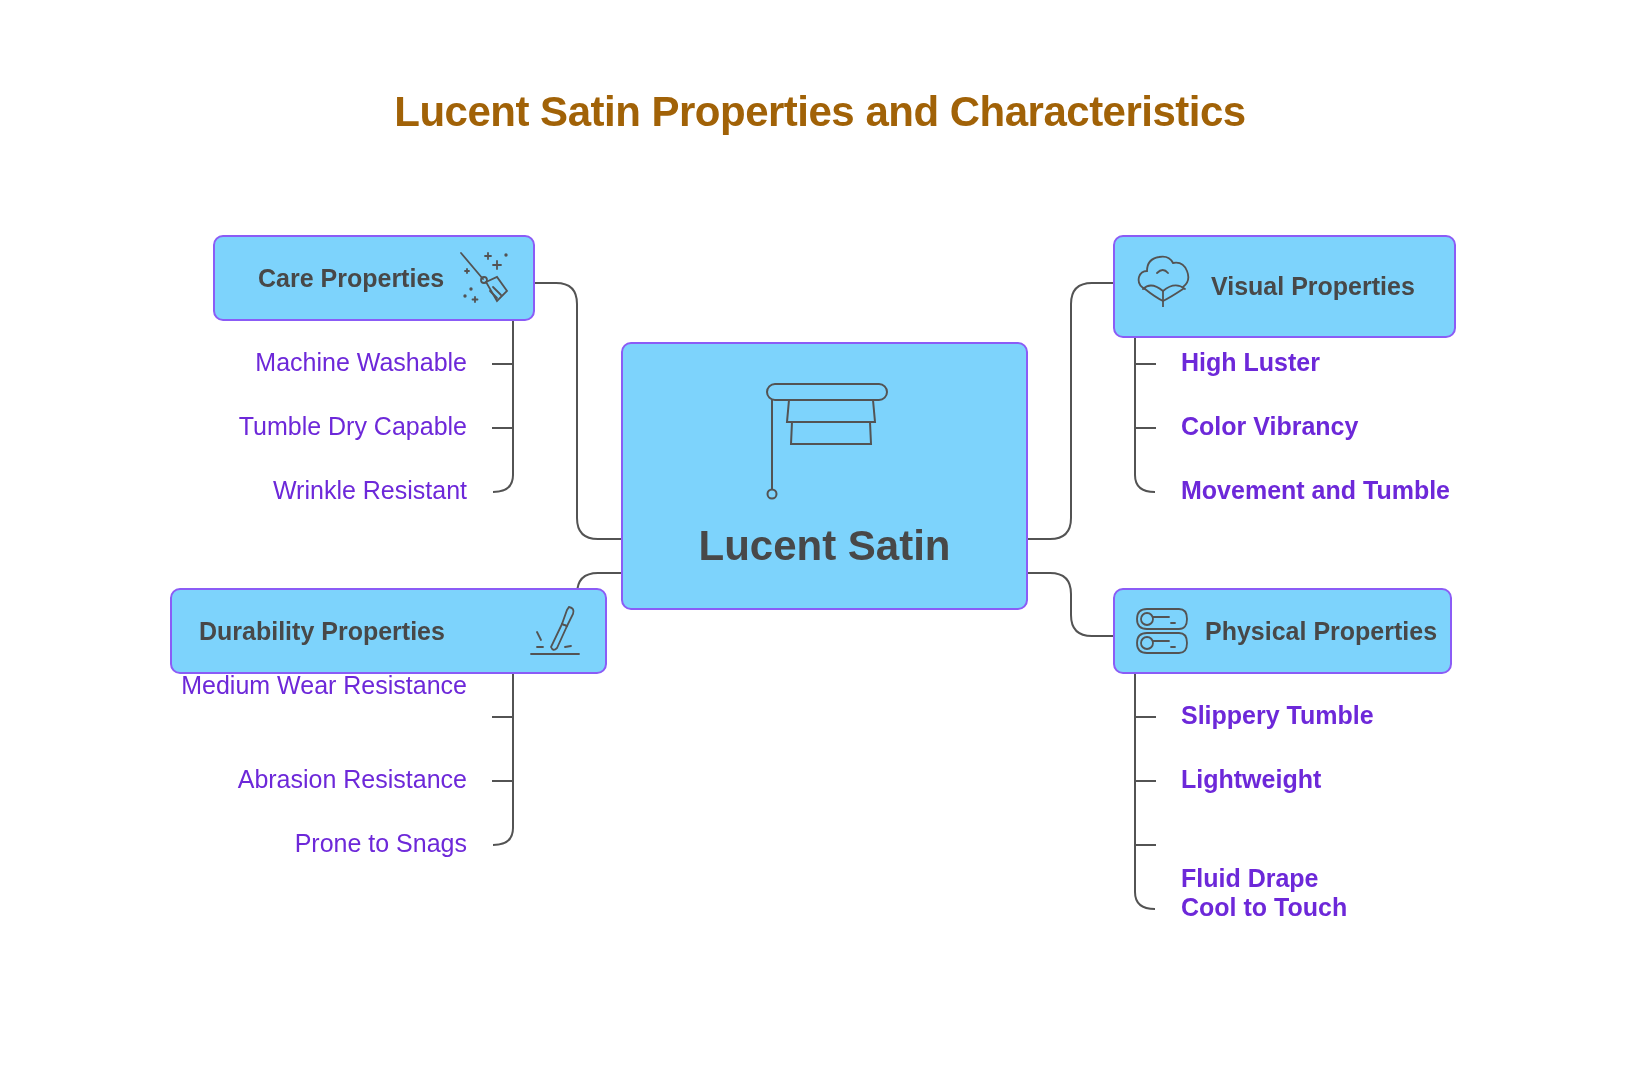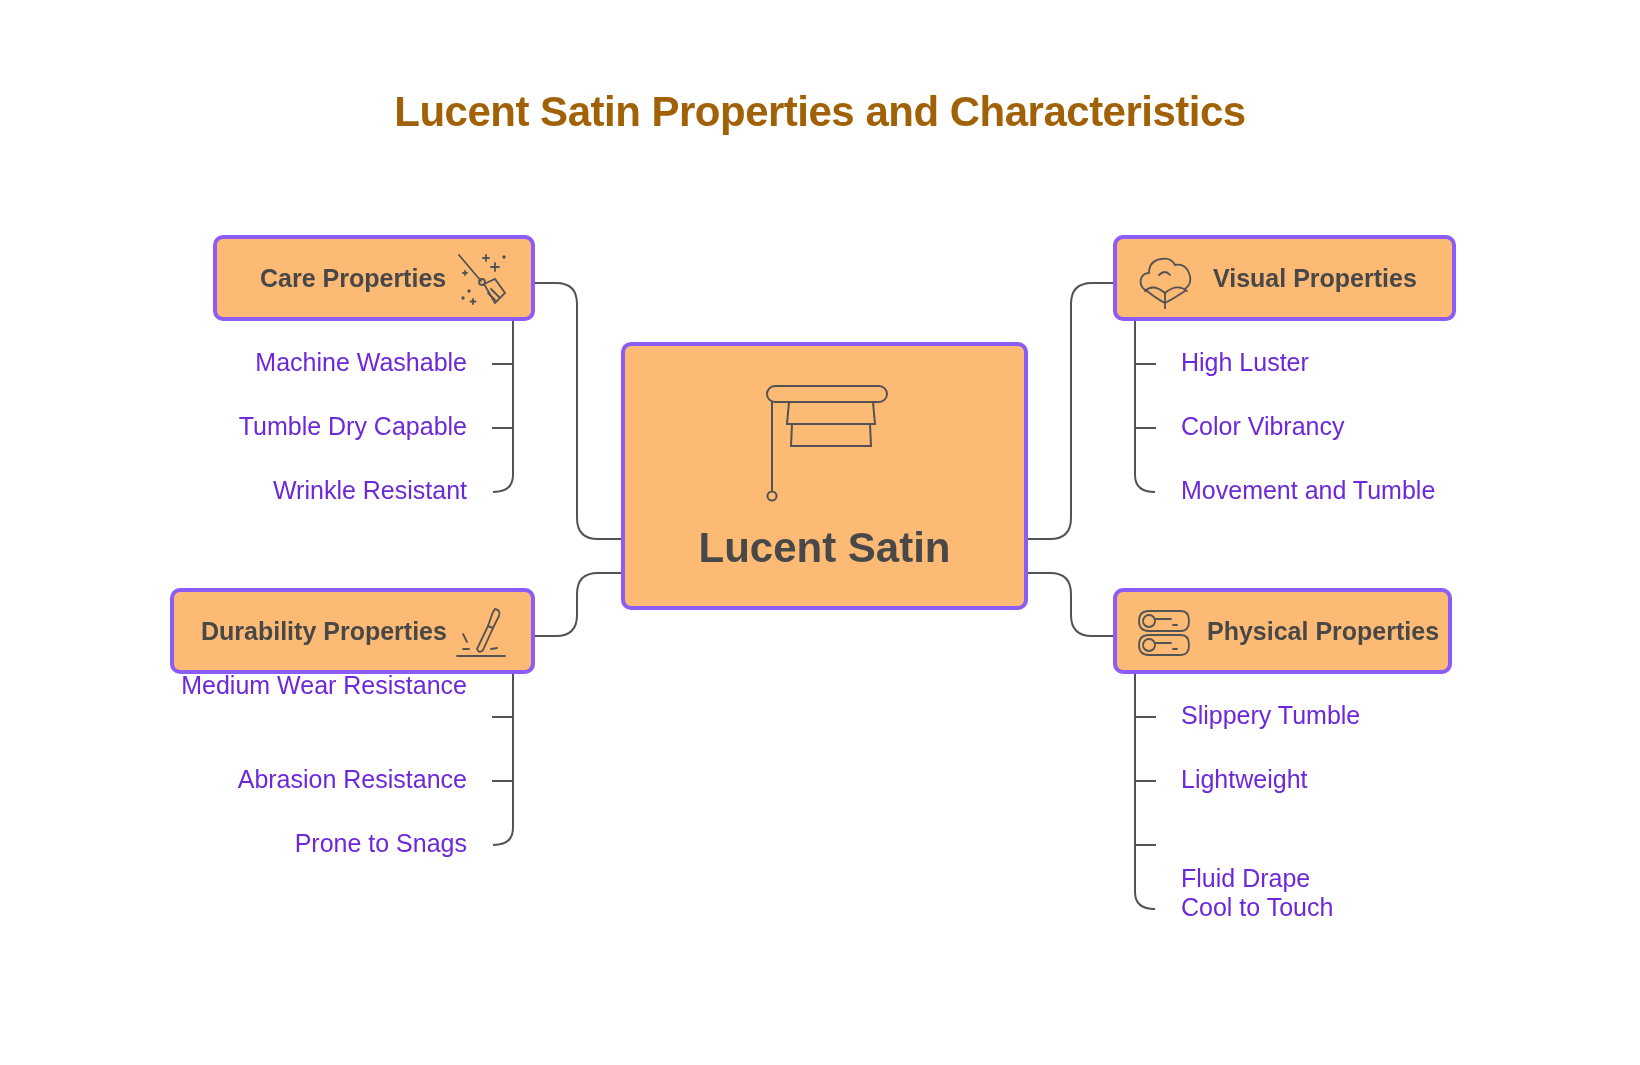--- a/index.html
+++ b/index.html
@@ -1,28 +1,28 @@
 <!DOCTYPE html>
 <html><head>
   <meta charset="utf-8">
   <style>
     html, body { margin: 0; padding: 0; background: #ffffff; }
     body { width: 1640px; height: 1065px; position: relative; overflow: hidden;
            font-family: "Liberation Sans", "DejaVu Sans", sans-serif; color: #484848; }
     .title { position: absolute; left: 0; width: 1640px; top: 88px; text-align: center;
              font-size: 42px; font-weight: bold; color: #a16207; letter-spacing: -0.5px; }
-    .box { position: absolute; background: #fdba74; border: 4px solid #8b5cf6;
+    .box { position: absolute; background: #7dd3fc; border: 2px solid #8b5cf6;
            border-radius: 10px; box-sizing: border-box; display: flex; align-items: center; }
     .box .label { font-size: 25px; font-weight: bold; color: #484848; white-space: nowrap; }
     .center { left: 621px; top: 342px; width: 407px; height: 268px;
               flex-direction: column; justify-content: flex-start; text-align: center; }
     .center .label { font-size: 42px; margin-top: 18px; }
     .item { position: absolute; font-size: 25px; color: #6d28d9; white-space: nowrap; }
     .item.left { text-align: right; right: calc(1640px - 467px); }
-    .item.right { left: 1181px; }
+    .item.right { left: 1181px; font-weight: bold; }
     svg.lines { position: absolute; left: 0; top: 0; }
   </style>
 </head>
 <body>
 
 <div class="title">Lucent Satin Properties and Characteristics</div>
 
 <svg class="lines" width="1640" height="1065" fill="none" stroke="#535353" stroke-width="2">
 
   <path d="M535 283 H556 Q577 283 577 304 V518 Q577 539 598 539 H621"></path>
@@ -73,33 +73,33 @@
     <path d="M31 4 v6 M28 7 h6"></path>
       <path d="M40 12 v8 M36 16 h8"></path>
     <circle cx="49" cy="6" r="0.8"></circle>
       <path d="M10 20 v4 M8 22 h4"></path>
     <circle cx="14" cy="40" r="0.8"></circle>
       <circle cx="8" cy="47" r="0.8"></circle>
       <path d="M18 48 v5 M15.5 50.5 h5"></path>
   </svg>
 </div>
 
-<div class="box" style="left:170px; top:588px; width:365px; height:86px; padding-left:27px;">
+<div class="box" style="left:170px; top:588px; width:437px; height:86px; padding-left:27px;">
   <span class="label">Durability Properties</span>
   <svg width="56" height="56" viewBox="0 0 56 56" style="position:absolute; right:20px; top:14px" fill="none" stroke="#535353" stroke-width="1.8" stroke-linecap="round">
     <path d="M40 3 Q46 4 44 10 L38 22 L33 20 L38 6 Z"></path>
     <path d="M33 20 L38 22 L28 44 Q24 48 22 43 Z"></path>
     <line x1="2" y1="50" x2="50" y2="50"></line>
     <line x1="8" y1="28" x2="12" y2="36"></line>
       <line x1="8" y1="43" x2="14" y2="43"></line>
     <line x1="36" y1="43" x2="42" y2="42"></line>
   </svg>
 </div>
 
-<div class="box" style="left:1113px; top:235px; width:343px; height:86px; padding-left:96px;">
+<div class="box" style="left:1113px; top:235px; width:343px; height:103px; padding-left:96px;">
   <svg width="56" height="56" viewBox="0 0 56 56" style="position:absolute; left:20px; top:14px" fill="none" stroke="#535353" stroke-width="1.8" stroke-linecap="round">
     <path d="M10 38 Q2 34 4 26 Q6 20 12 20 Q12 8 24 6 Q34 4 38 12 Q48 10 52 20 Q56 30 48 36"></path>
     <path d="M22 22 Q28 16 33 22"></path>
     <path d="M8 38 Q16 30 28 40 Q40 30 50 38"></path>
     <path d="M10 38 Q20 46 28 50 Q36 46 48 38"></path>
     <line x1="28" y1="40" x2="28" y2="56"></line>
   </svg>
   <span class="label">Visual Properties</span>
 </div>
 

